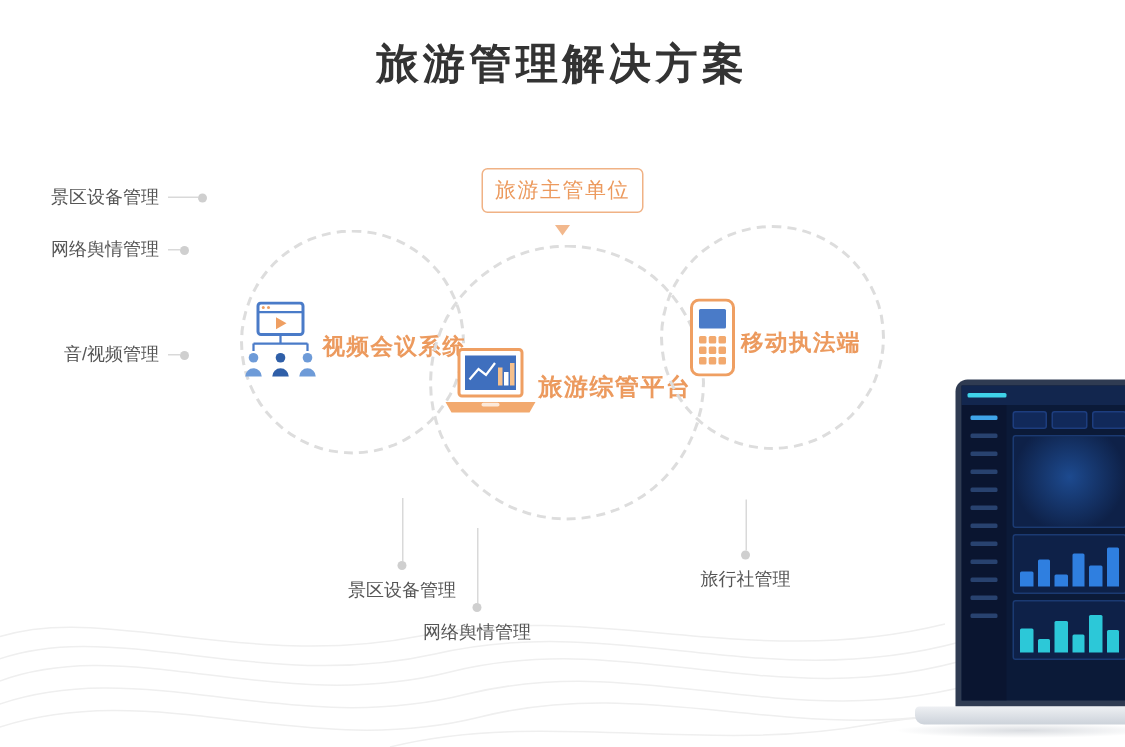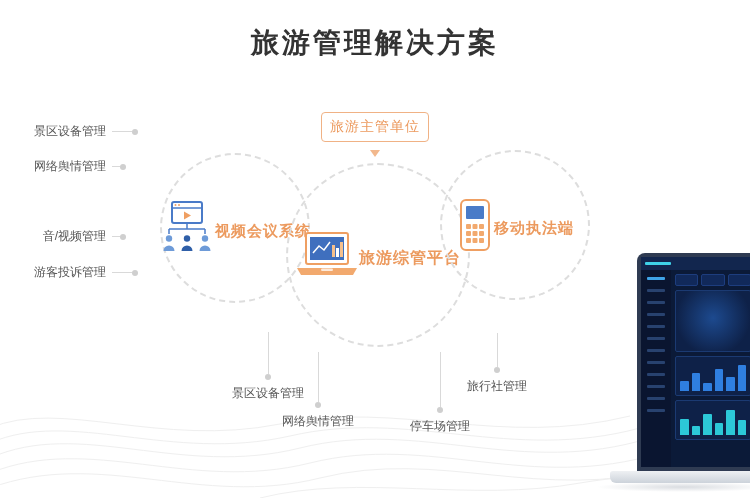--- a/index.html
+++ b/index.html
@@ -193,41 +193,31 @@
   <div class="side-row" style="left:30px; top:158px;">
     <span class="llabel">网络舆情管理</span>
     <span class="hline" style="width:8px;"></span>
     <span class="dot"></span>
   </div>
   <div class="side-row" style="left:30px; top:228px;">
     <span class="llabel">音/视频管理</span>
     <span class="hline" style="width:8px;"></span>
     <span class="dot"></span>
   </div>
-  <div class="side-row" style="left:30px; top:264px;">
-    <span class="llabel">游客投诉管理</span>
-    <span class="hline" style="width:20px;"></span>
-    <span class="dot"></span>
-  </div>
 
 
   <div class="bottom-label" style="left:226px; top:332px;">
     <span class="vline" style="height:42px;"></span>
     <span class="dot"></span>
     <span class="txt">景区设备管理</span>
   </div>
   <div class="bottom-label" style="left:276px; top:352px;">
     <span class="vline" style="height:50px;"></span>
     <span class="dot"></span>
     <span class="txt">网络舆情管理</span>
-  </div>
-  <div class="bottom-label" style="left:398px; top:352px;">
-    <span class="vline" style="height:55px;"></span>
-    <span class="dot"></span>
-    <span class="txt">停车场管理</span>
   </div>
   <div class="bottom-label" style="left:455px; top:333px;">
     <span class="vline" style="height:34px;"></span>
     <span class="dot"></span>
     <span class="txt">旅行社管理</span>
   </div>
 
   <div class="lt-shadow"></div>
   <div class="lt-screen">
     <div class="lt-display">

